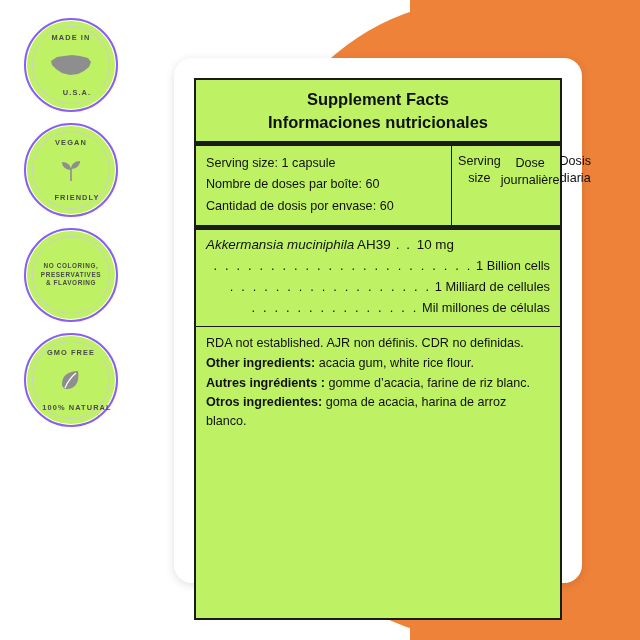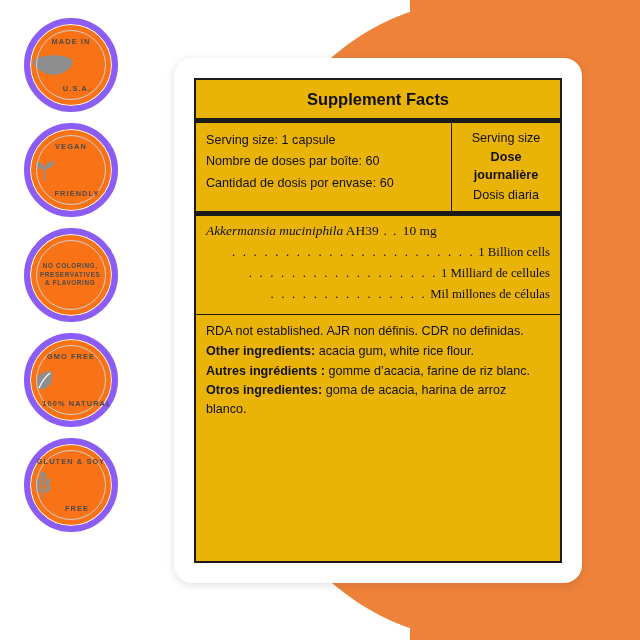--- a/index.html
+++ b/index.html
@@ -41,24 +41,24 @@
     width: 110px;
     z-index: 3;
     display: flex;
     flex-direction: column;
     gap: 11px;
   }
   .badge {
     position: relative;
     width: 94px; height: 94px;
     border-radius: 50%;
-    background: #f97316;
-    border: 6px solid #8b5cf6;
-    display: flex;
-    align-items: flex-start;
+    background: #bef264;
+    border: 2px solid #8b5cf6;
+    display: flex;
+    align-items: center;
     justify-content: center;
     flex-direction: column;
     box-shadow: 0 0 0 1px #ffffff inset;
   }
   .badge .inner-ring {
     position: absolute;
     left: 6px; top: 6px; right: 6px; bottom: 6px;
     border-radius: 50%;
     border: 1px solid #cfcfcf;
   }
@@ -101,23 +101,23 @@
     left: 174px; top: 58px;
     width: 408px; height: 525px;
     background: #ffffff;
     border-radius: 18px;
     box-shadow: 0 2px 10px rgba(0,0,0,0.13);
     z-index: 2;
   }
   .facts-box {
     position: absolute;
     left: 20px; top: 20px;
-    width: 368px; height: 485px;
+    width: 368px; height: 542px;
     border: 2px solid #1b1b1b;
-    background: #eab308;
+    background: #bef264;
     display: flex;
     flex-direction: column;
   }
   .facts-title {
     padding: 8px 6px 7px 6px;
     text-align: center;
   }
   .facts-title div {
     font-size: 16.5px;
     font-weight: bold;
@@ -139,34 +139,33 @@
   .serving-left div {
     font-size: 12.6px;
     color: #111;
     line-height: 1.72;
     white-space: nowrap;
   }
   .serving-right {
     width: 108px;
     padding: 7px 6px;
     display: flex;
-    flex-direction: column;
+    flex-direction: row;
     justify-content: space-between;
     text-align: center;
   }
   .serving-right div {
     font-size: 12.6px;
     color: #111;
     line-height: 1.4;
   }
-  .sr-mid { padding: 2px 0; font-weight: bold; }
+  .sr-mid { padding: 2px 0; }
 
   .ingredient-area {
     padding: 7px 10px 8px 10px;
-    font-family: Liberation Serif, serif;
   }
   .ing-main {
     font-size: 13.4px;
     color: #111;
     font-style: italic;
     margin-bottom: 3px;
   }
   .ing-main .strain { font-style: normal; }
   .ing-main .dots { font-style: normal; letter-spacing: 1.5px; }
   .ing-main .amt { font-style: normal; font-weight: normal; }
@@ -239,43 +238,29 @@
       <div class="badge-arc-top">GMO FREE</div>
       <span>
         <svg class="leaf-ico" viewBox="0 0 30 30" aria-hidden="true">
           <path d="M22 6 C12 6 6 11 6 19 C6 22 8 24 11 24 C19 24 24 17 22 6 Z" fill="#8e8e8e"></path>
           <path d="M20 8 C14 13 11 18 9 23" stroke="#ffffff" stroke-width="1.2" fill="none"></path>
         </svg>
       </span>
       <div class="badge-arc-bottom">100% NATURAL</div>
     </div>
 
-    <div class="badge">
-      <div class="inner-ring"></div>
-      <div class="badge-arc-top">GLUTEN &amp; SOY</div>
-      <span>
-        <svg class="wheat-ico" viewBox="0 0 26 32" aria-hidden="true">
-          <path d="M13 30 V10" stroke="#8e8e8e" stroke-width="1.4" fill="none"></path>
-          <ellipse cx="13" cy="7" rx="2.6" ry="4.5" fill="#8e8e8e"></ellipse>
-          <ellipse cx="8.4" cy="13" rx="2.4" ry="4" fill="#8e8e8e" transform="rotate(-25 8.4 13)"></ellipse>
-          <ellipse cx="17.6" cy="13" rx="2.4" ry="4" fill="#8e8e8e" transform="rotate(25 17.6 13)"></ellipse>
-          <ellipse cx="8.4" cy="20" rx="2.4" ry="4" fill="#8e8e8e" transform="rotate(-25 8.4 20)"></ellipse>
-          <ellipse cx="17.6" cy="20" rx="2.4" ry="4" fill="#8e8e8e" transform="rotate(25 17.6 20)"></ellipse>
-        </svg>
-      </span>
-      <div class="badge-arc-bottom">FREE</div>
-    </div>
 
   </div>
 
   <div class="label-card">
     <div class="facts-box">
 
       <div class="facts-title">
         <div>Supplement Facts</div>
+        <div>Informaciones nutricionales</div>
       </div>
 
       <div class="rule-thick"></div>
 
       <div class="serving-area">
         <div class="serving-left">
           <div>Serving size: 1 capsule</div>
           <div>Nombre de doses par boîte: 60</div>
           <div>Cantidad de dosis por envase: 60</div>
         </div>

